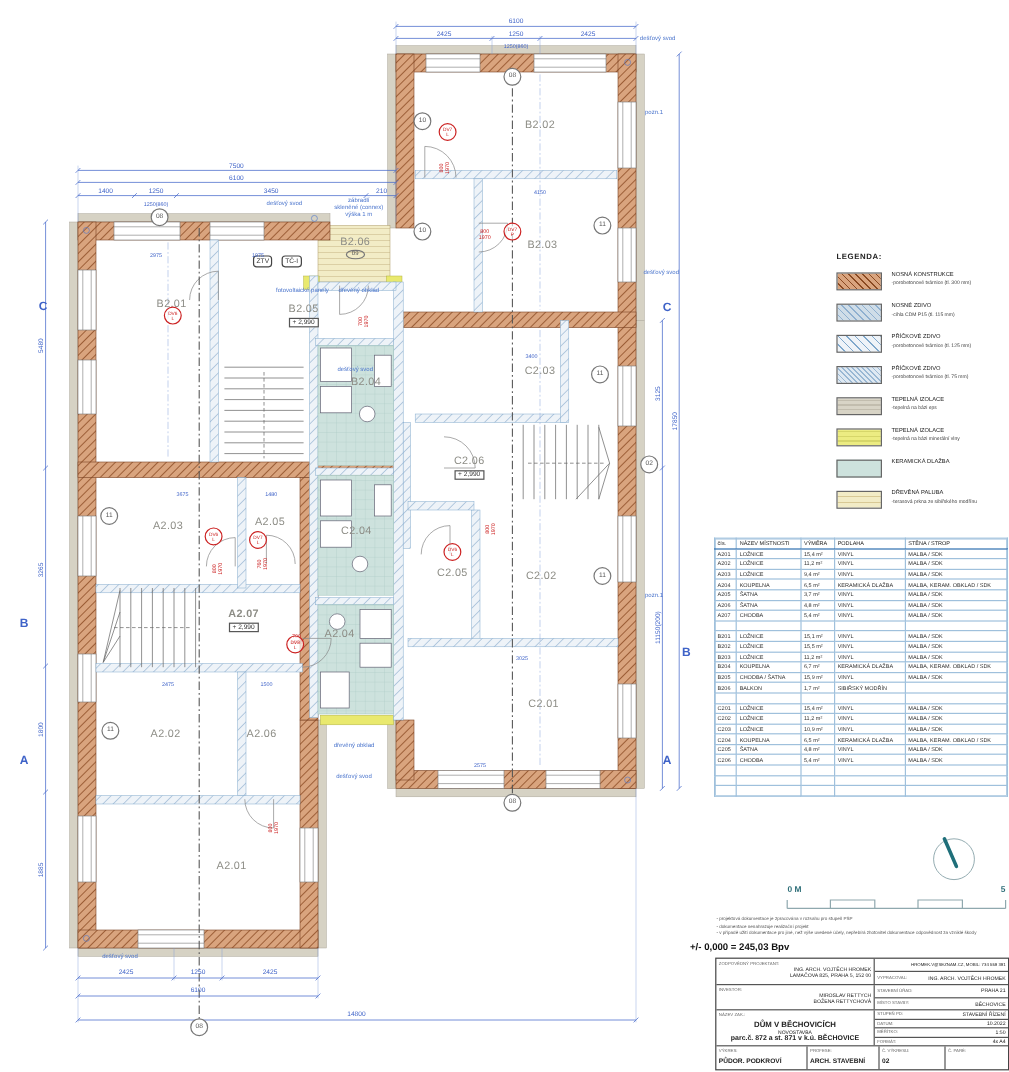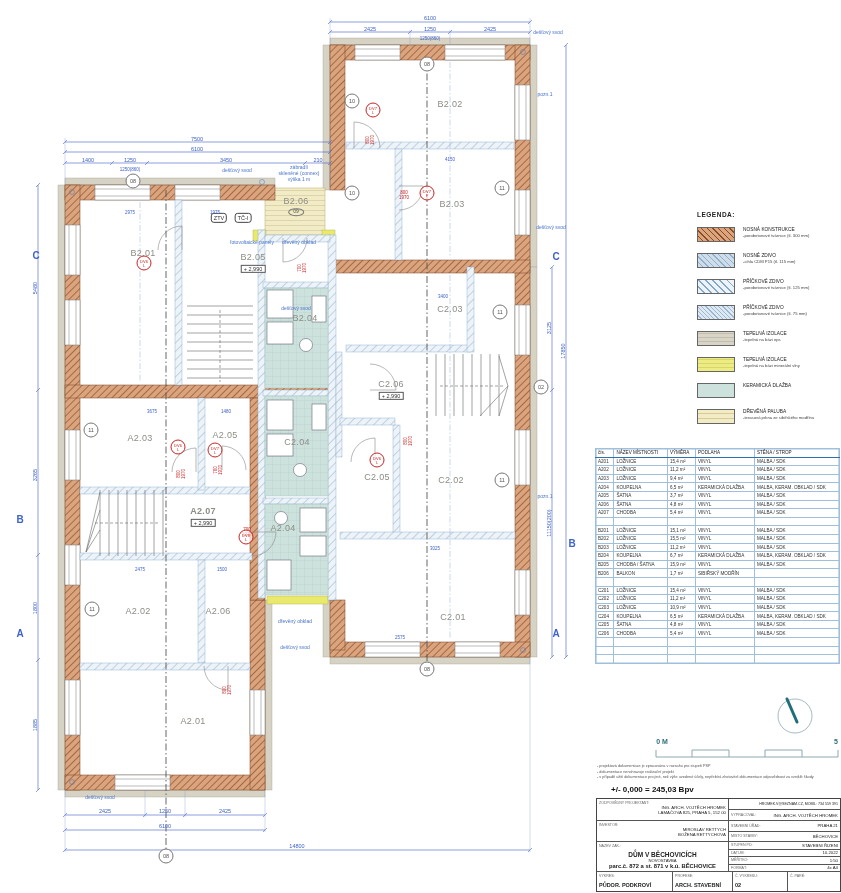--- a/index.html
+++ b/index.html
@@ -44,21 +44,21 @@
 
   
   #room-table{position:absolute;left:595px;top:448px;width:245px;border-collapse:collapse;
               border:1.4px solid #2f6fb0;box-shadow:0 0 0 .6px #9fc0dc inset;}
   #room-table th,#room-table td{border:.4px solid #9fc0dc;font-size:4.6px;font-weight:normal;
               color:#333;padding:0 2px;height:7.6px;text-align:left;white-space:nowrap;overflow:hidden;}
   #room-table th{border-bottom:.9px solid #2f6fb0;color:#222;}
 
   
   #notes{position:absolute;left:597px;top:764px;width:244px;color:#555;font-size:3.8px;line-height:1.5;}
-  #elevation{position:absolute;left:611px;top:785px;font-size:8px;font-weight:bold;color:#111;}
+  #elevation{position:absolute;left:575px;top:785px;font-size:8px;font-weight:bold;color:#111;}
 
   
   #title-block{position:absolute;left:596px;top:798px;width:243px;height:92px;border:1px solid #444;
                font-size:4px;color:#222;display:flex;flex-direction:column;background:#fff;}
   .tb-lbl{font-size:3.6px;color:#666;}
   .tb-row{display:flex;border-bottom:.5px solid #555;}
   .tb-cell{position:relative;padding:1px 2px;box-sizing:border-box;}
   .tb-left{width:132px;border-right:.5px solid #555;}
   .tb-right{flex:1;display:flex;flex-direction:column;}
   .tb-sub{flex:1;display:flex;justify-content:space-between;align-items:center;padding:0 2px;border-bottom:.5px solid #555;}
@@ -321,21 +321,21 @@
     <span class="ov-item room-label" style="left: 305px; top: 318px;">B2.04</span>
     <span class="ov-item room-label" style="left: 450px; top: 309px;">C2.03</span>
     <span class="ov-item room-label" style="left: 391px; top: 384px;">C2.06</span>
     <span class="ov-item room-label" style="left: 297px; top: 442px;">C2.04</span>
     <span class="ov-item room-label" style="left: 140px; top: 438px;">A2.03</span>
     <span class="ov-item room-label" style="left: 225px; top: 435px;">A2.05</span>
     <span class="ov-item room-label" style="left: 203px; top: 511px; font-weight: bold;">A2.07</span>
     <span class="ov-item room-label" style="left: 283px; top: 528px;">A2.04</span>
     <span class="ov-item room-label" style="left: 377px; top: 477px;">C2.05</span>
     <span class="ov-item room-label" style="left: 451px; top: 480px;">C2.02</span>
-    <span class="ov-item room-label" style="left: 453px; top: 617px; text-align: right;">C2.01</span>
+    <span class="ov-item room-label" style="left: 453px; top: 586px; text-align: right;">C2.01</span>
     <span class="ov-item room-label" style="left: 138px; top: 611px;">A2.02</span>
     <span class="ov-item room-label" style="left: 218px; top: 611px;">A2.06</span>
     <span class="ov-item room-label" style="left: 193px; top: 721px;">A2.01</span>
     <span class="ov-item level-box" style="left: 253px; top: 269px;">+ 2,990</span>
     <span class="ov-item level-box" style="left: 391px; top: 396px;">+ 2,990</span>
     <span class="ov-item level-box" style="left: 203px; top: 523px;">+ 2,990</span>
     <span class="ov-item tag-box" style="left: 219px; top: 218px;">ZTV</span>
     <span class="ov-item tag-box" style="left: 243px; top: 218px;">TČ-I</span>
     <span class="ov-item ellipse-marker" style="left: 296px; top: 212px;">09</span>
     <span class="ov-item marker" style="left: 427px; top: 64px;">08</span>

